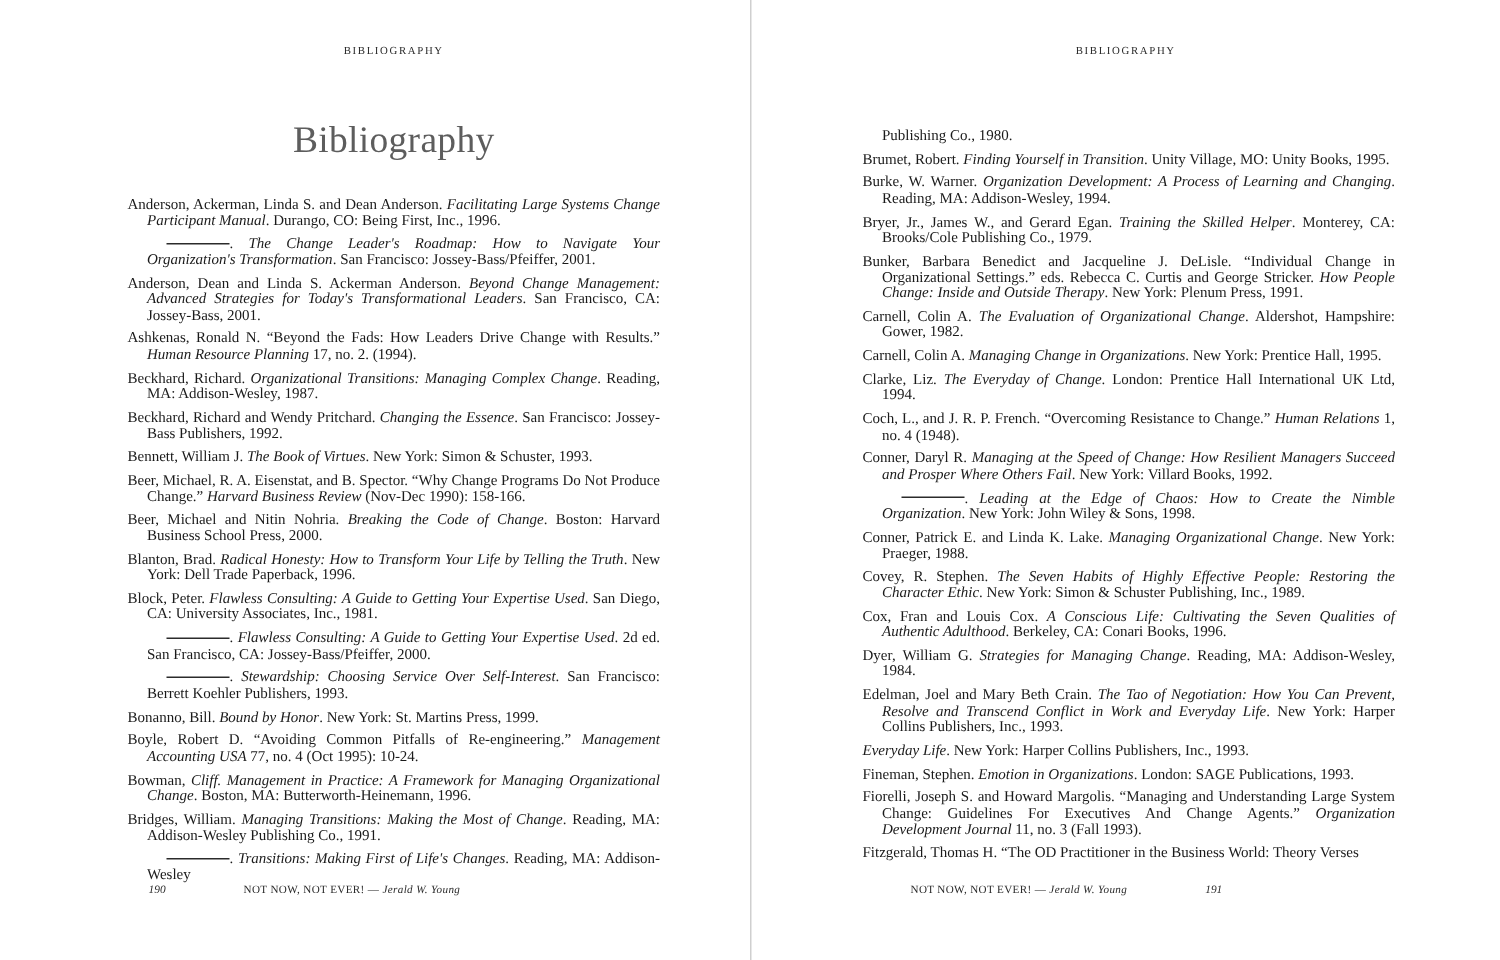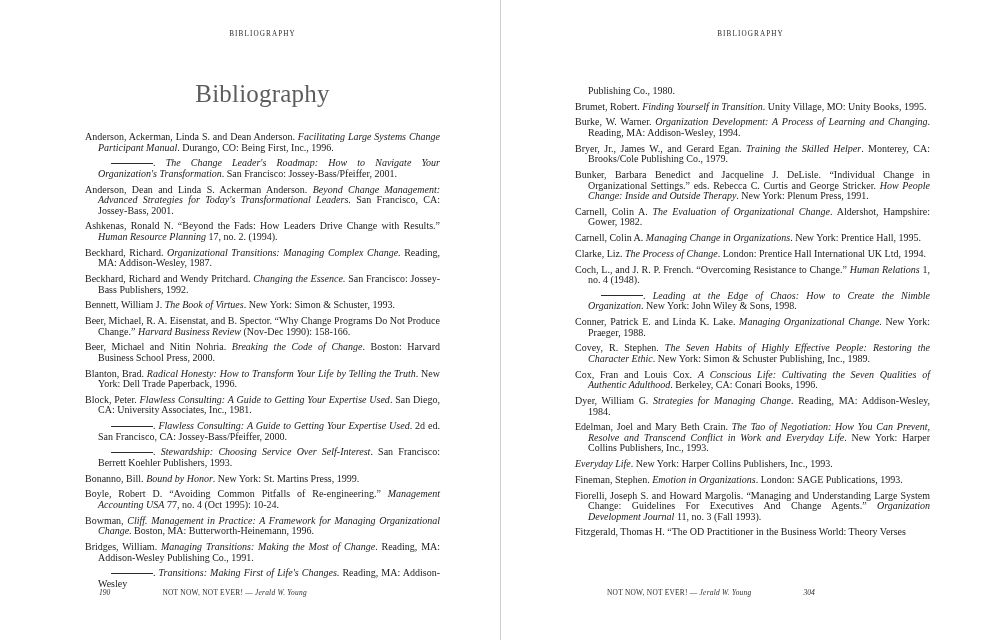--- a/index.html
+++ b/index.html
@@ -168,38 +168,39 @@
     <div class="running-head">BIBLIOGRAPHY</div>
 
     <div class="biblio right-col-top" id="right-entries">
         <p class="entry cont">Publishing Co., 1980.</p>
         <p class="entry">Brumet, Robert. <i>Finding Yourself in Transition</i>. Unity Village, MO: Unity Books, 1995.</p>
         <p class="entry">Burke, W. Warner. <i>Organization Development: A Process of Learning and Changing</i>. Reading, MA: Addison-Wesley, 1994.</p>
         <p class="entry">Bryer, Jr., James W., and Gerard Egan. <i>Training the Skilled Helper</i>. Monterey, CA: Brooks/Cole Publishing Co., 1979.</p>
         <p class="entry">Bunker, Barbara Benedict and Jacqueline J. DeLisle. “Individual Change in Organizational Settings.” eds. Rebecca C. Curtis and George Stricker. <i>How People Change: Inside and Outside Therapy</i>. New York: Plenum Press, 1991.</p>
         <p class="entry">Carnell, Colin A. <i>The Evaluation of Organizational Change</i>. Aldershot, Hampshire: Gower, 1982.</p>
         <p class="entry">Carnell, Colin A. <i>Managing Change in Organizations</i>. New York: Prentice Hall, 1995.</p>
-        <p class="entry">Clarke, Liz. <i>The Process of Change</i>. London: Prentice Hall International UK Ltd, 1994.</p>
+        <p class="entry">Clarke, Liz. <i>The Everyday of Change</i>. London: Prentice Hall International UK Ltd, 1994.</p>
         <p class="entry">Coch, L., and J. R. P. French. “Overcoming Resistance to Change.” <i>Human Relations</i> 1, no. 4 (1948).</p>
+        <p class="entry">Conner, Daryl R. <i>Managing at the Speed of Change: How Resilient Managers Succeed and Prosper Where Others Fail</i>. New York: Villard Books, 1992.</p>
         <p class="entry repeat"><span class="dash-rule"></span>. <i>Leading at the Edge of Chaos: How to Create the Nimble Organization</i>. New York: John Wiley &amp; Sons, 1998.</p>
         <p class="entry">Conner, Patrick E. and Linda K. Lake. <i>Managing Organizational Change</i>. New York: Praeger, 1988.</p>
         <p class="entry">Covey, R. Stephen. <i>The Seven Habits of Highly Effective People: Restoring the Character Ethic</i>. New York: Simon &amp; Schuster Publishing, Inc., 1989.</p>
         <p class="entry">Cox, Fran and Louis Cox. <i>A Conscious Life: Cultivating the Seven Qualities of Authentic Adulthood</i>. Berkeley, CA: Conari Books, 1996.</p>
         <p class="entry">Dyer, William G. <i>Strategies for Managing Change</i>. Reading, MA: Addison-Wesley, 1984.</p>
         <p class="entry">Edelman, Joel and Mary Beth Crain. <i>The Tao of Negotiation: How You Can Prevent, Resolve and Transcend Conflict in Work and Everyday Life</i>. New York: Harper Collins Publishers, Inc., 1993.</p>
         <p class="entry"><i>Everyday Life</i>. New York: Harper Collins Publishers, Inc., 1993.</p>
         <p class="entry">Fineman, Stephen. <i>Emotion in Organizations</i>. London: SAGE Publications, 1993.</p>
         <p class="entry">Fiorelli, Joseph S. and Howard Margolis. “Managing and Understanding Large System Change: Guidelines For Executives And Change Agents.” <i>Organization Development Journal</i> 11, no. 3 (Fall 1993).</p>
         <p class="entry">Fitzgerald, Thomas H. “The OD Practitioner in the Business World: Theory Verses</p>
       </div>
 
     <div class="footer footer-right">
       <div class="footer-row">
         <span class="footer-title">
           <span>NOT NOW, NOT EVER! —</span>
           <span class="author">Jerald W. Young</span>
         </span>
-        <span class="folio">304</span>
+        <span class="folio">191</span>
       </div>
     </div>
   </div>
 
 </div>
 
 </body></html>

